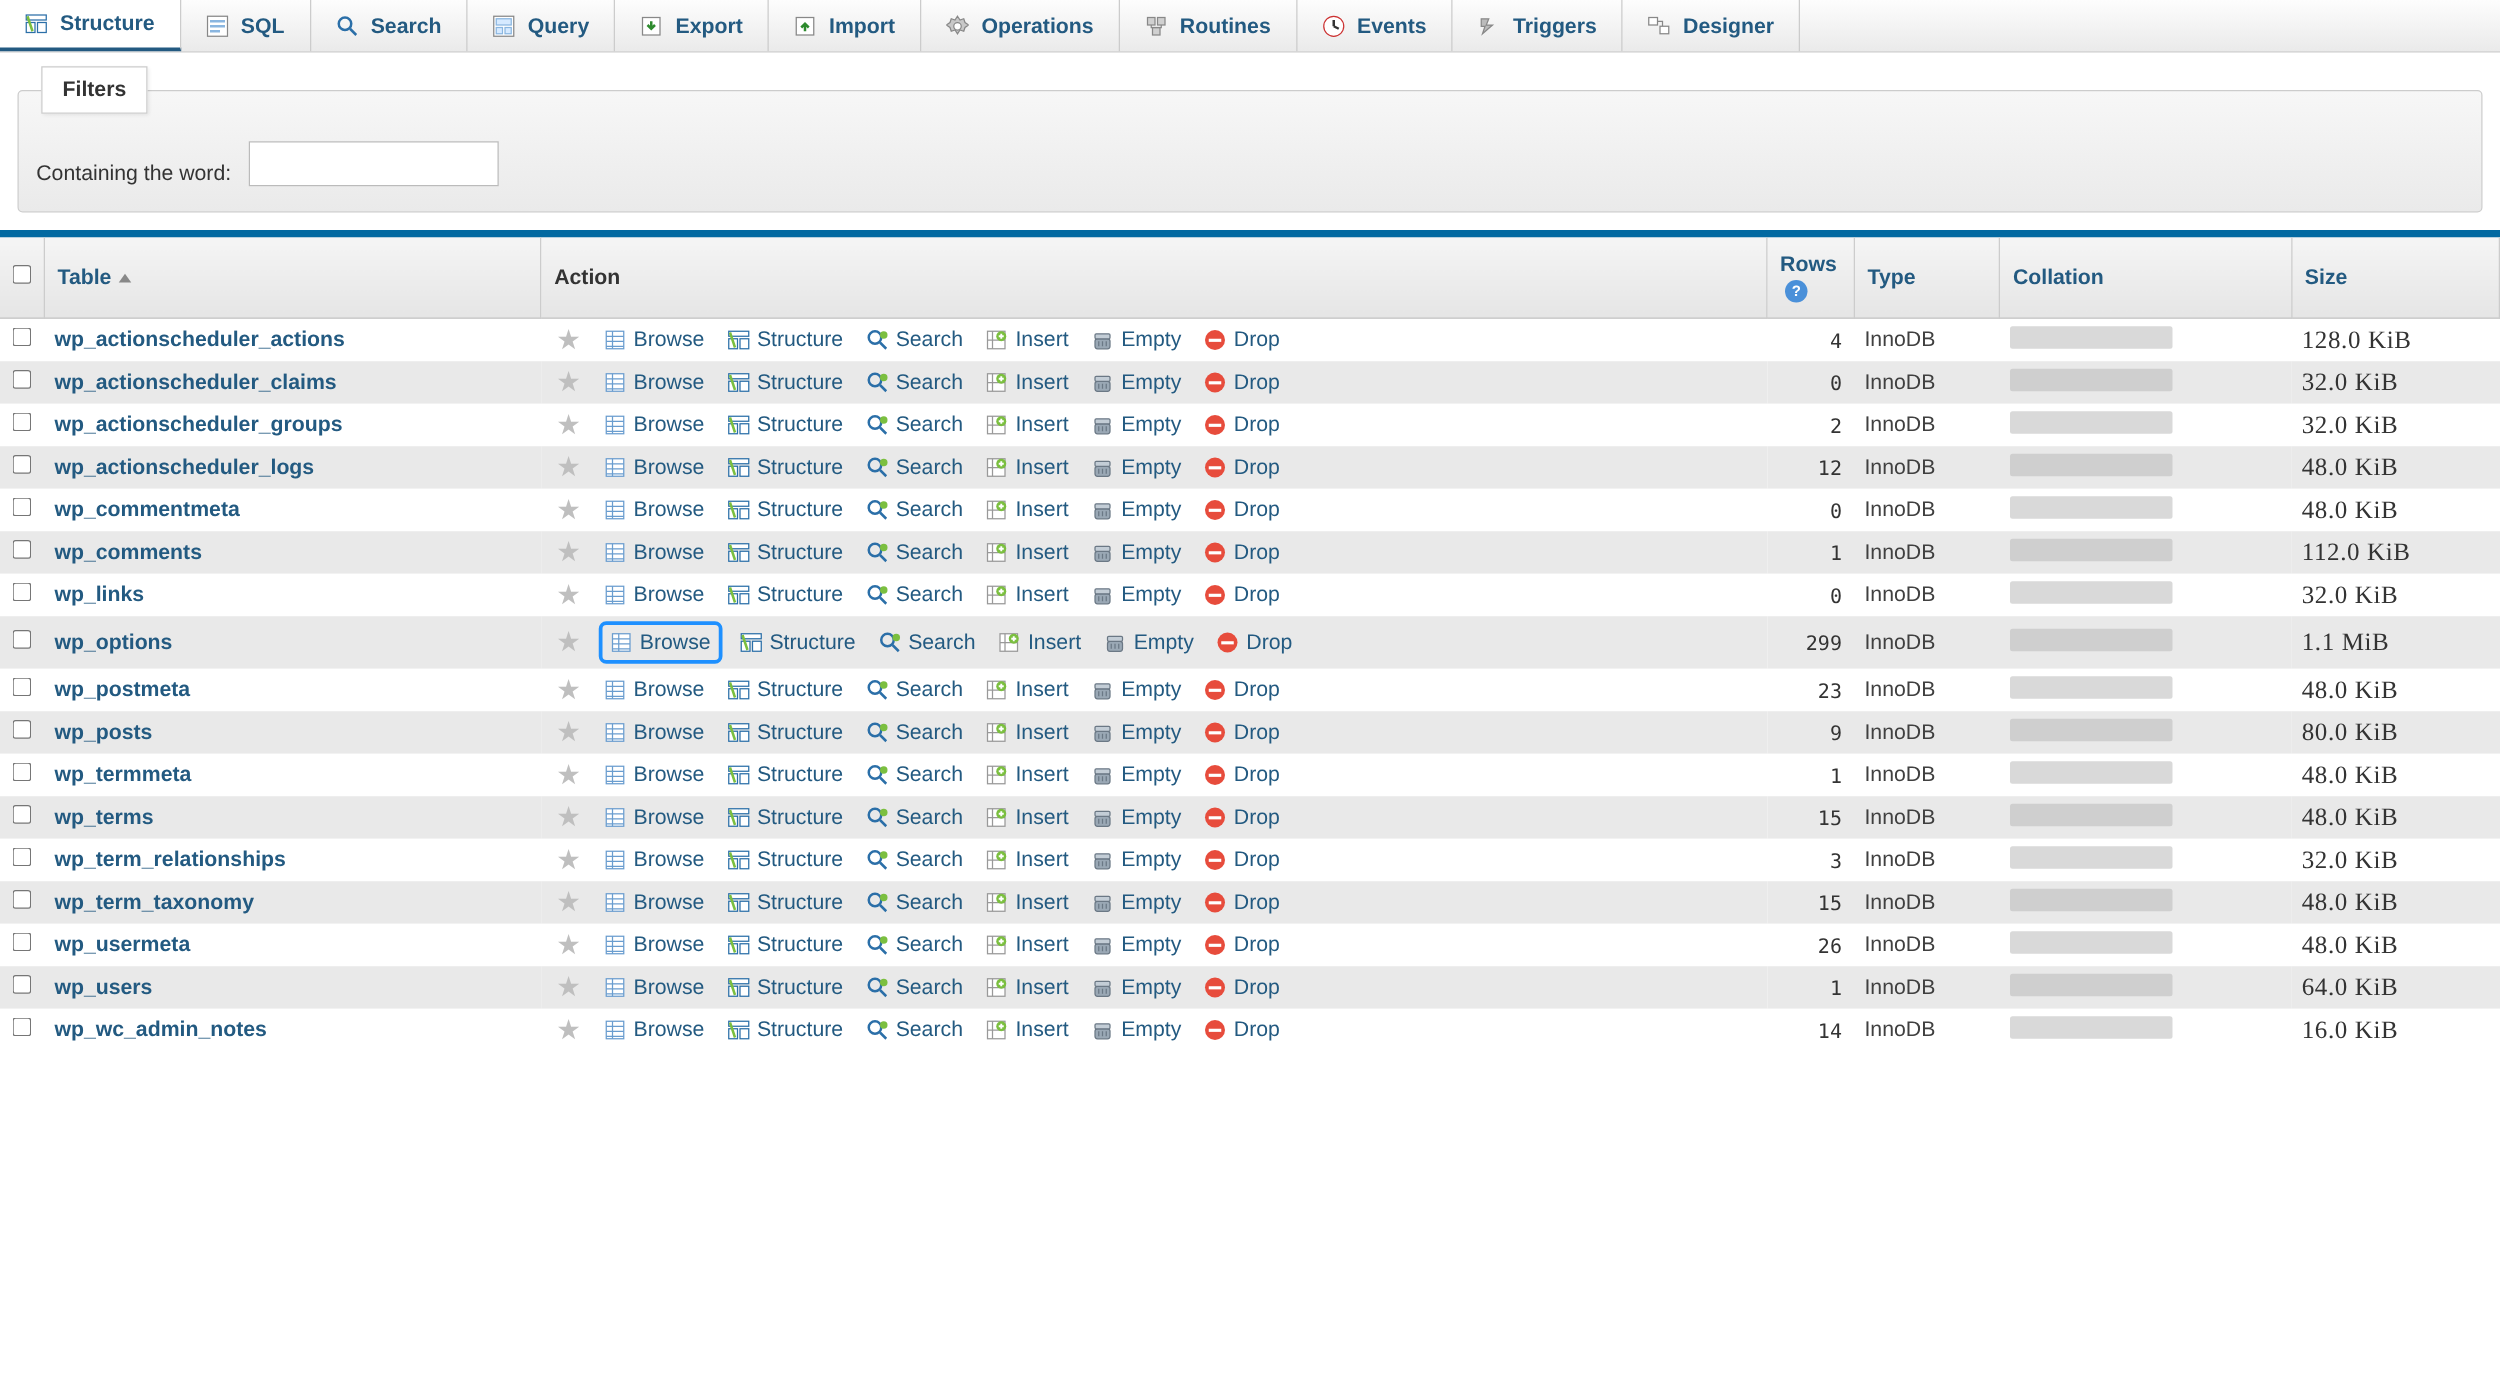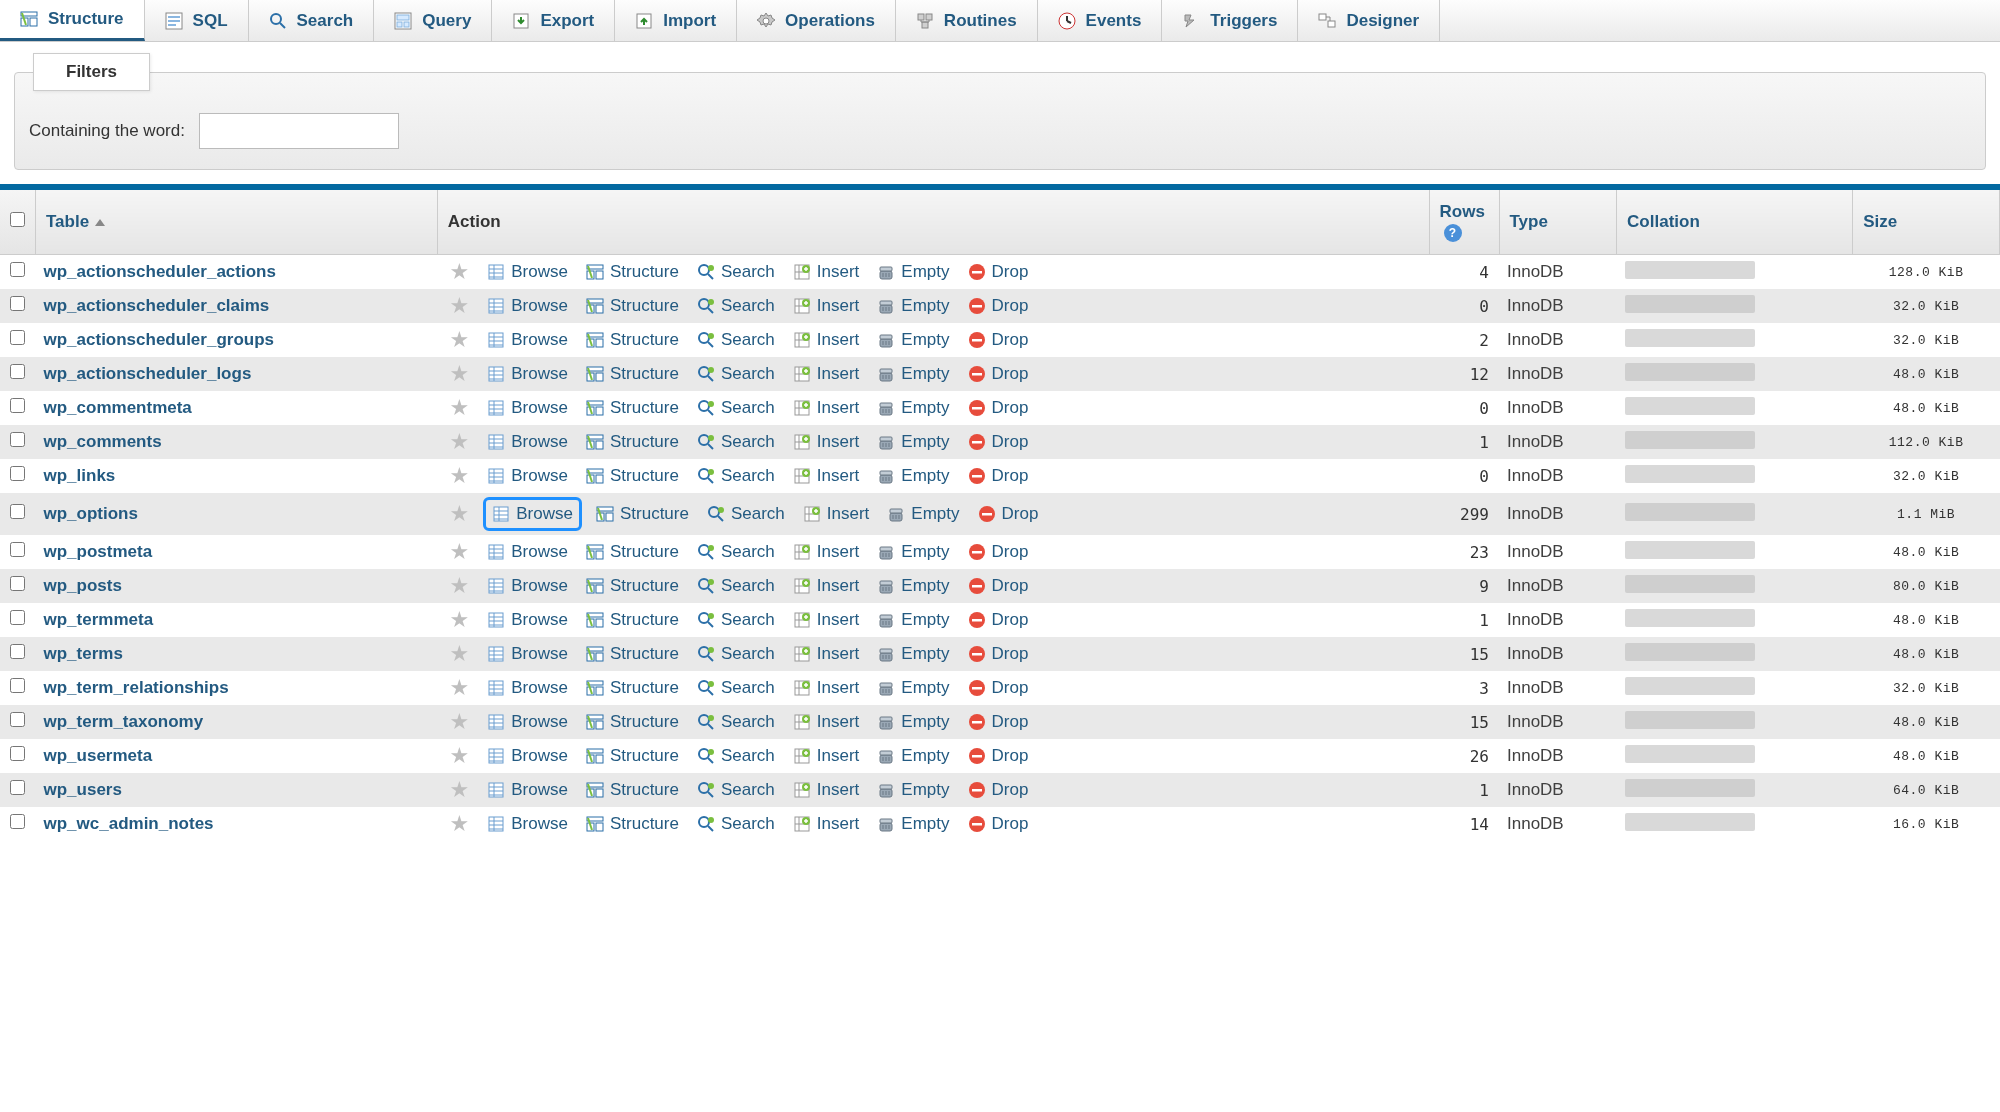--- a/index.html
+++ b/index.html
@@ -43,25 +43,25 @@
     background: linear-gradient(#f7f7f7,#eaeaea);
     position: relative;
     padding: 40px 14px 20px 14px;
   }
   .filters-legend {
     position: absolute;
     top: -20px;
     left: 18px;
     background: #fff;
     border: 1px solid #ccc;
-    padding: 8px 32px;
+    padding: 8px 16px;
     font-weight: 700;
     box-shadow: 1px 1px 3px rgba(0,0,0,0.08);
   }
-  .filter-row { display: flex; align-items: center; gap: 14px; }
+  .filter-row { display: flex; align-items: flex-end; gap: 14px; }
   .filter-row label { color: #333; }
   .filter-input {
     border: 1px solid #bbb;
     background: #fff;
     height: 36px;
     width: 200px;
     padding: 2px 8px;
     font-size: 16px;
   }
 
@@ -96,21 +96,21 @@
     border: 3px solid #1e90ff;
     border-radius: 6px;
     padding: 4px 6px;
   }
   .rows { text-align:right; font-family: Menlo, monospace; font-size:16px; color:#333; padding-right:10px; width:70px;}
   .type { color:#404040; }
   .collation .censor {
     display:inline-block; background:#d9d9d9; height:18px; width:130px; border-radius:2px;
   }
   tr.even .collation .censor { background:#cfcfcf; }
-  .size { text-align:center; font-family: Liberation Mono, monospace; font-size:13px; letter-spacing: .5px; }
+  .size { text-align:left; font-family: Liberation Serif, serif; font-size:20px; letter-spacing: .5px; }
   .sort-arrow {
     display:inline-block; width:0; height:0; margin-left:6px;
     border-left:5px solid transparent; border-right:5px solid transparent;
     border-bottom:7px solid #888;
     vertical-align: middle;
   }
   .help {
     display:inline-flex; align-items:center; justify-content:center;
     width:18px; height:18px; border-radius:50%;
     background:#4a90d9; color:#fff; font-size:12px; font-weight:700;

